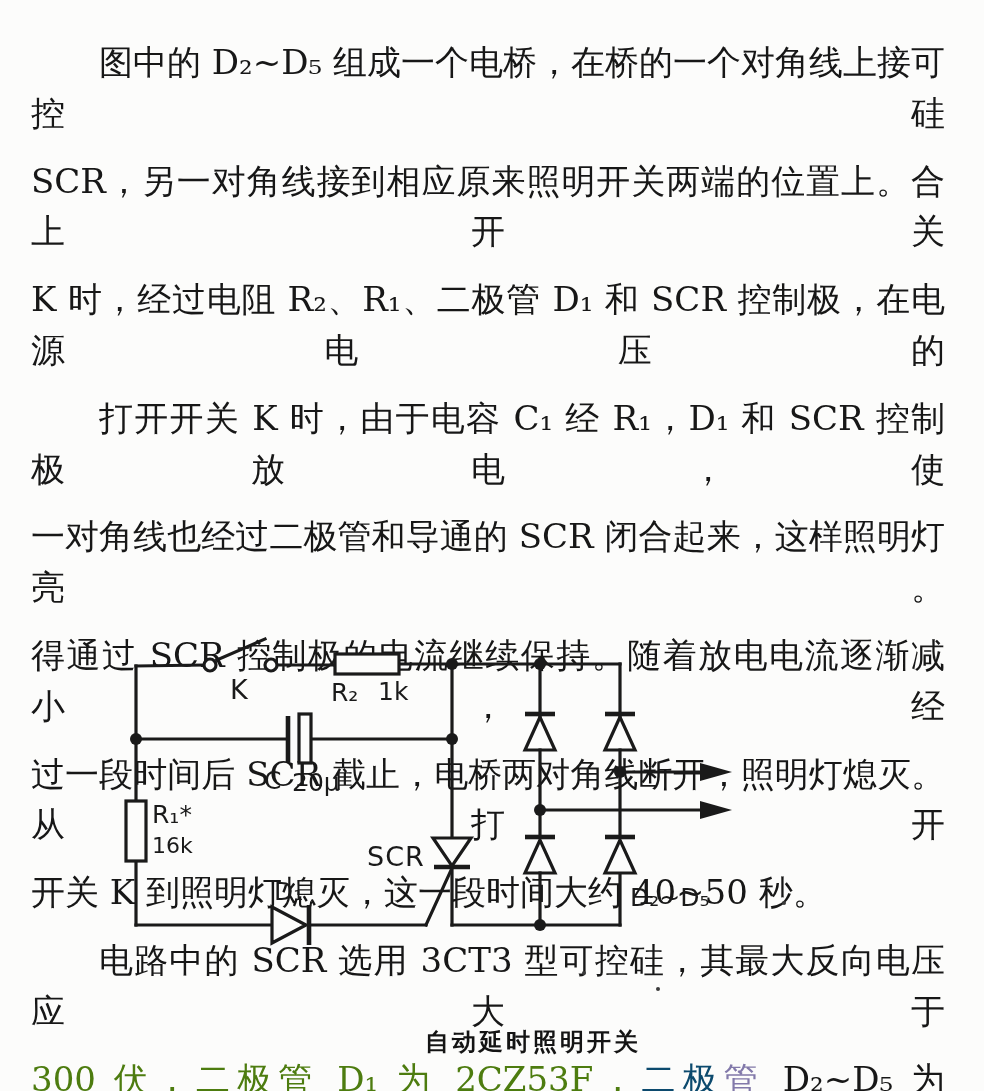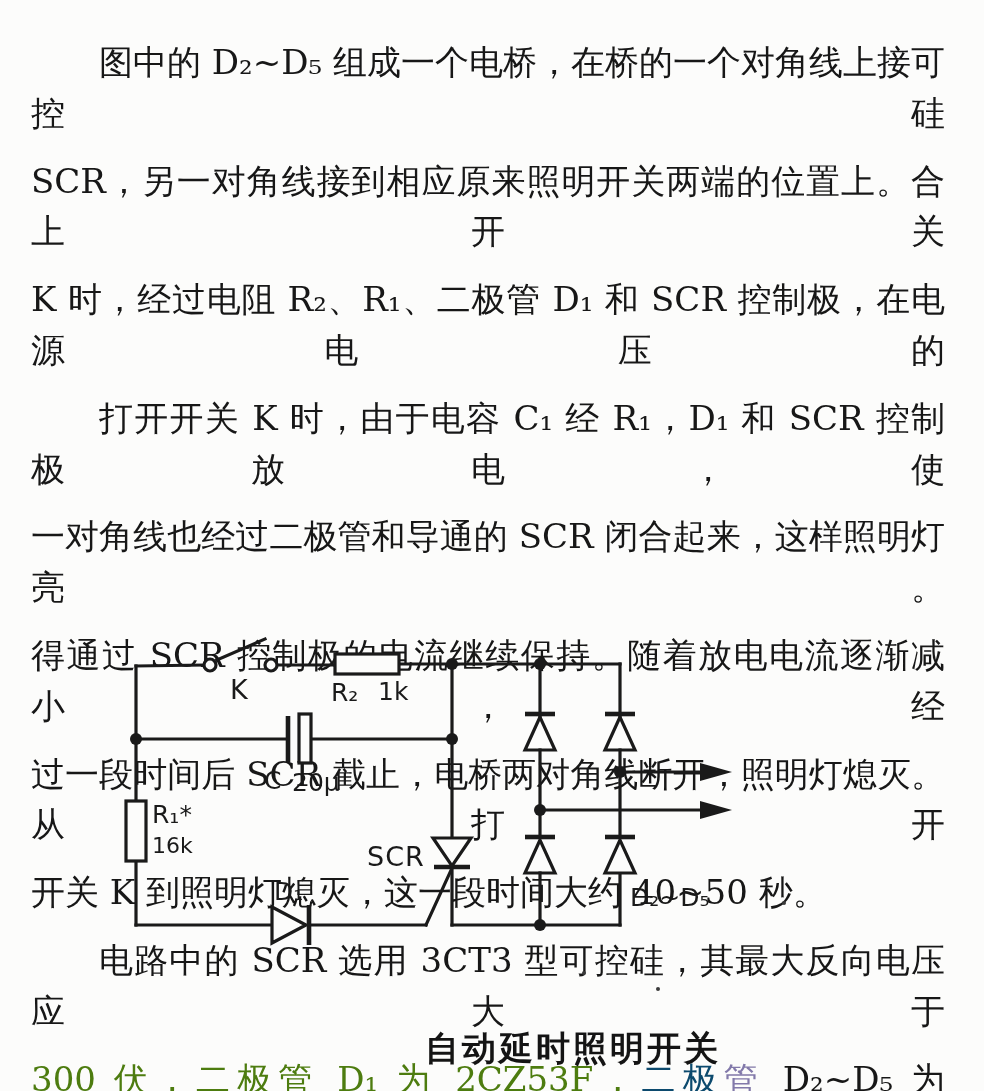--- a/index.html
+++ b/index.html
@@ -31,21 +31,21 @@
   .arrowhead{fill:#1a1a1a;stroke:none;}
   .clabel{
     font-family:"DejaVu Sans","Liberation Sans",sans-serif;
     fill:#1a1a1a;font-size:25px;
   }
   .clabel.big{font-size:27px;letter-spacing:1px;}
   .clabel.small{font-size:22px;}
   .caption{
     position:absolute;left:425px;top:1026px;
     font-family:"DejaVu Sans","Liberation Sans",sans-serif;
-    font-weight:bold;font-size:34px;letter-spacing:3px;
+    font-weight:bold;font-size:24px;letter-spacing:3px;
     color:#141414;
   }
   .speck{position:absolute;background:#3a3a3a;border-radius:50%;}
 </style>
 </head>
 <body>
 
 <div class="page">
 
   <section class="article">

